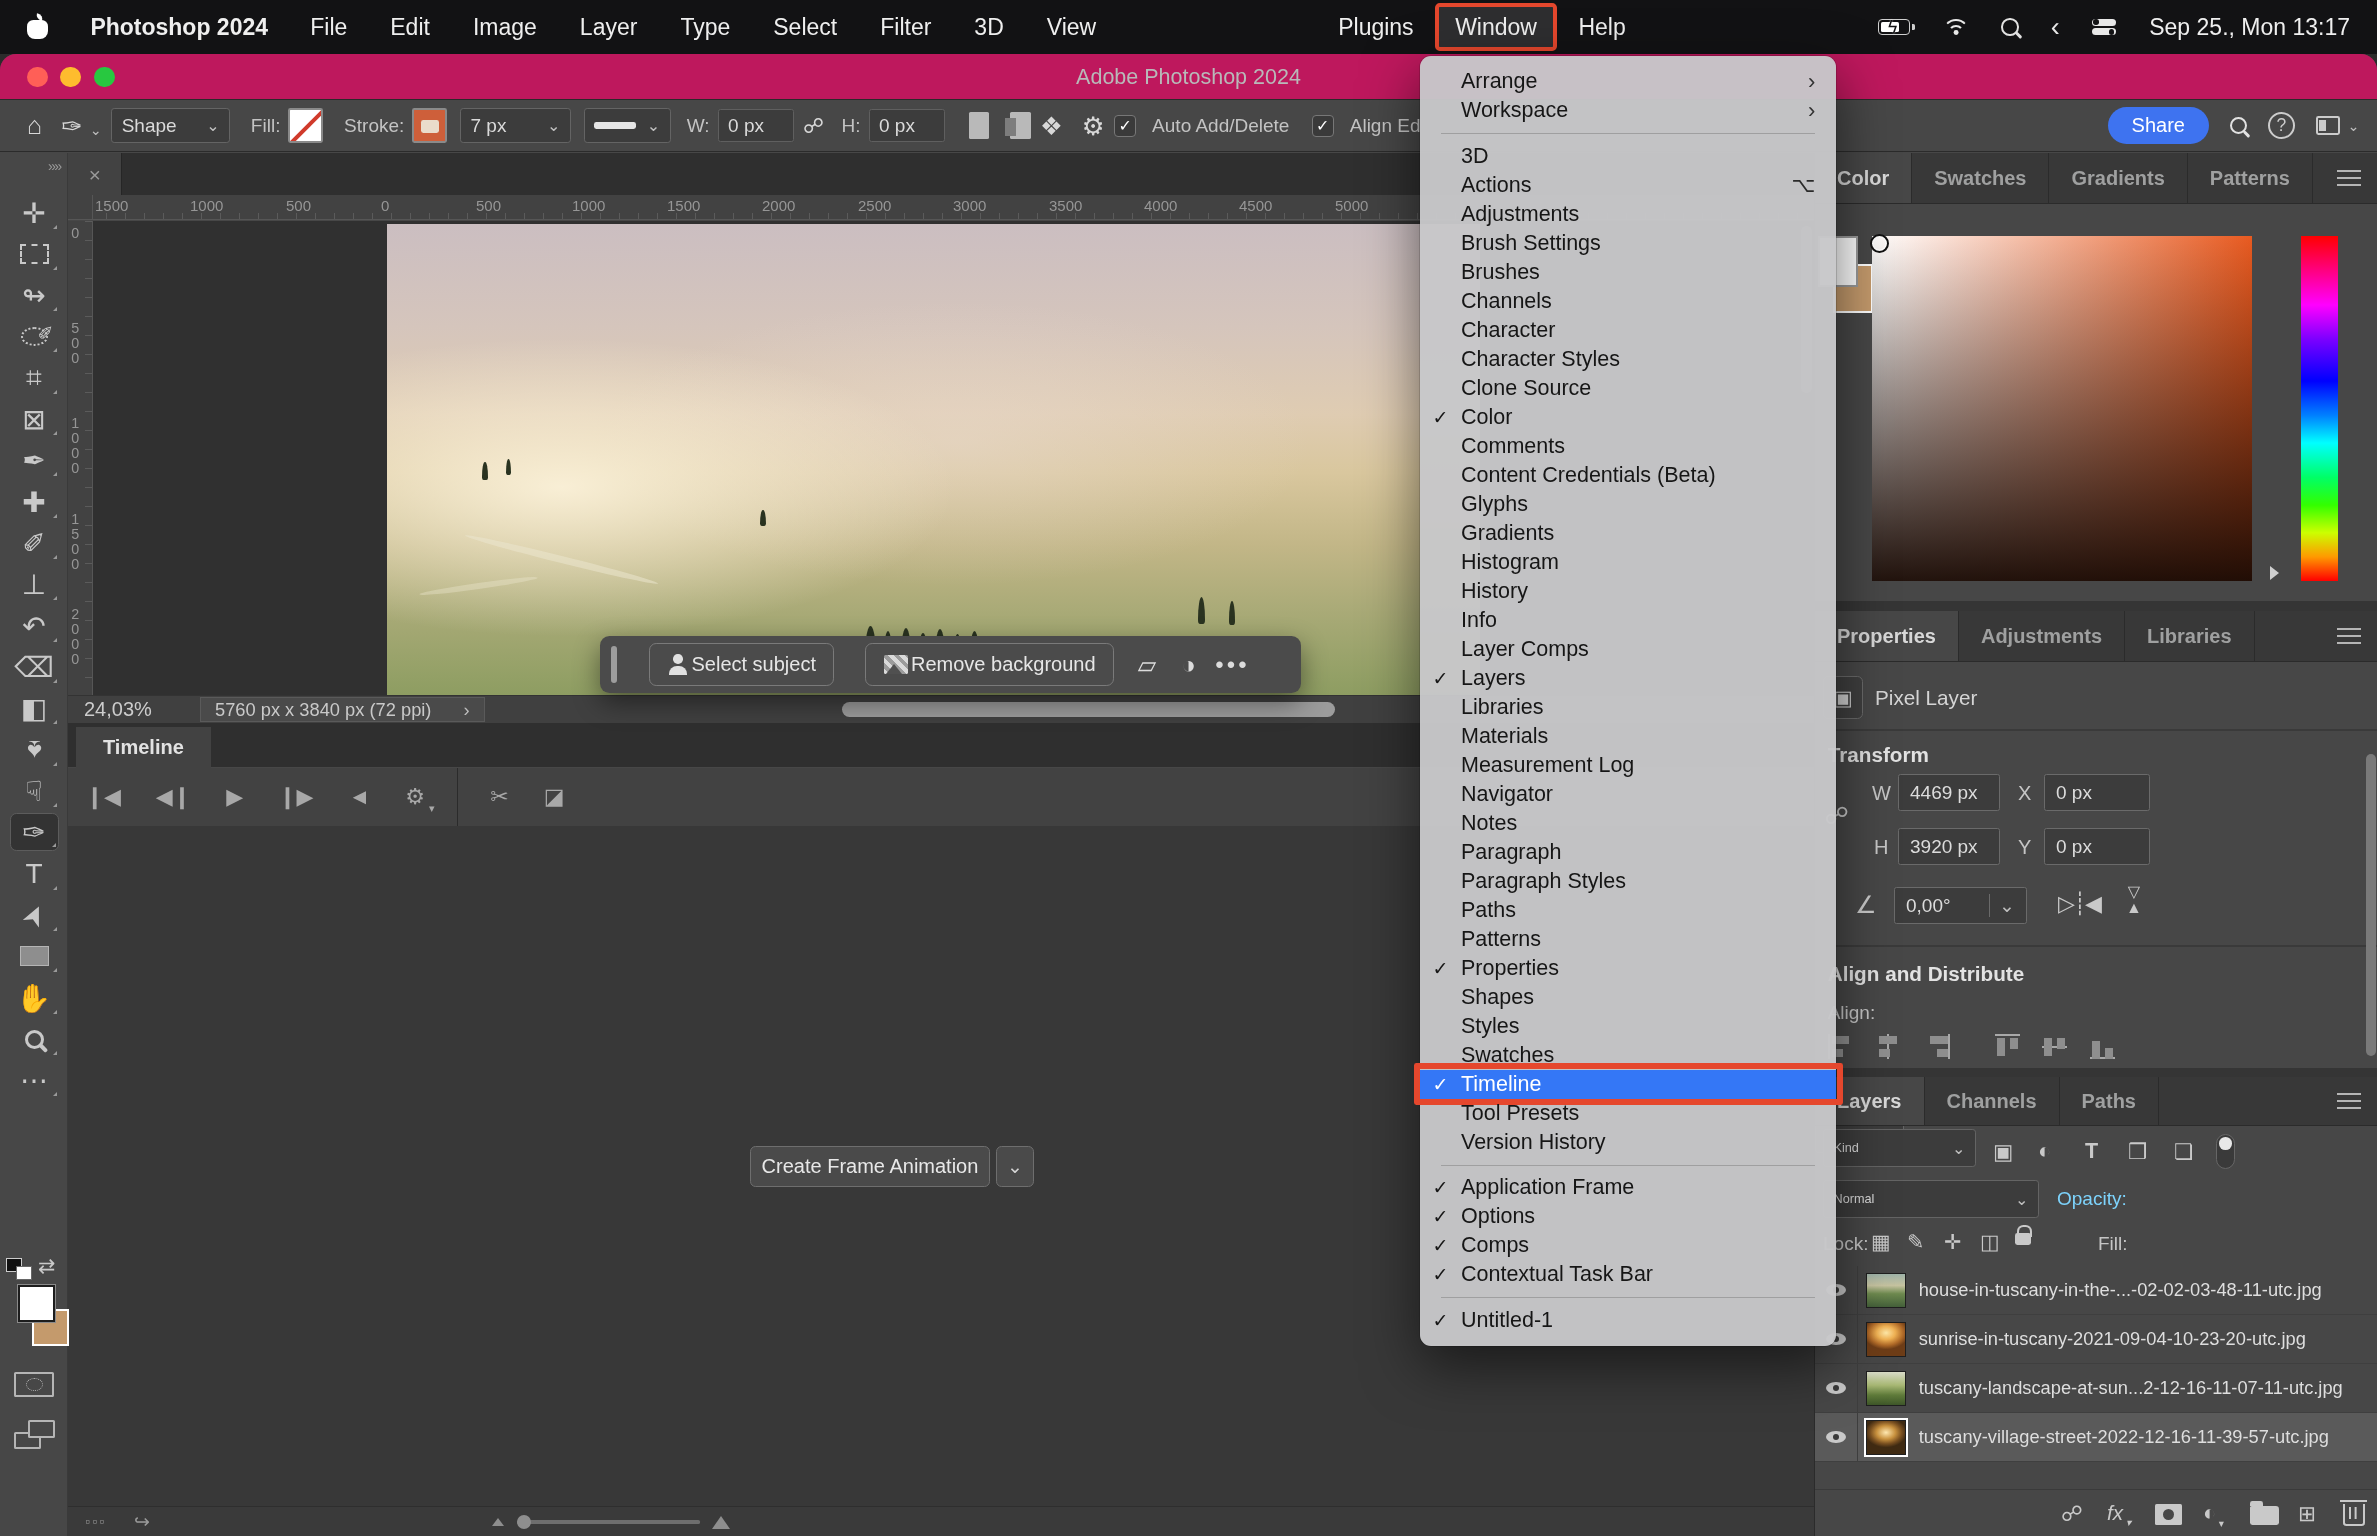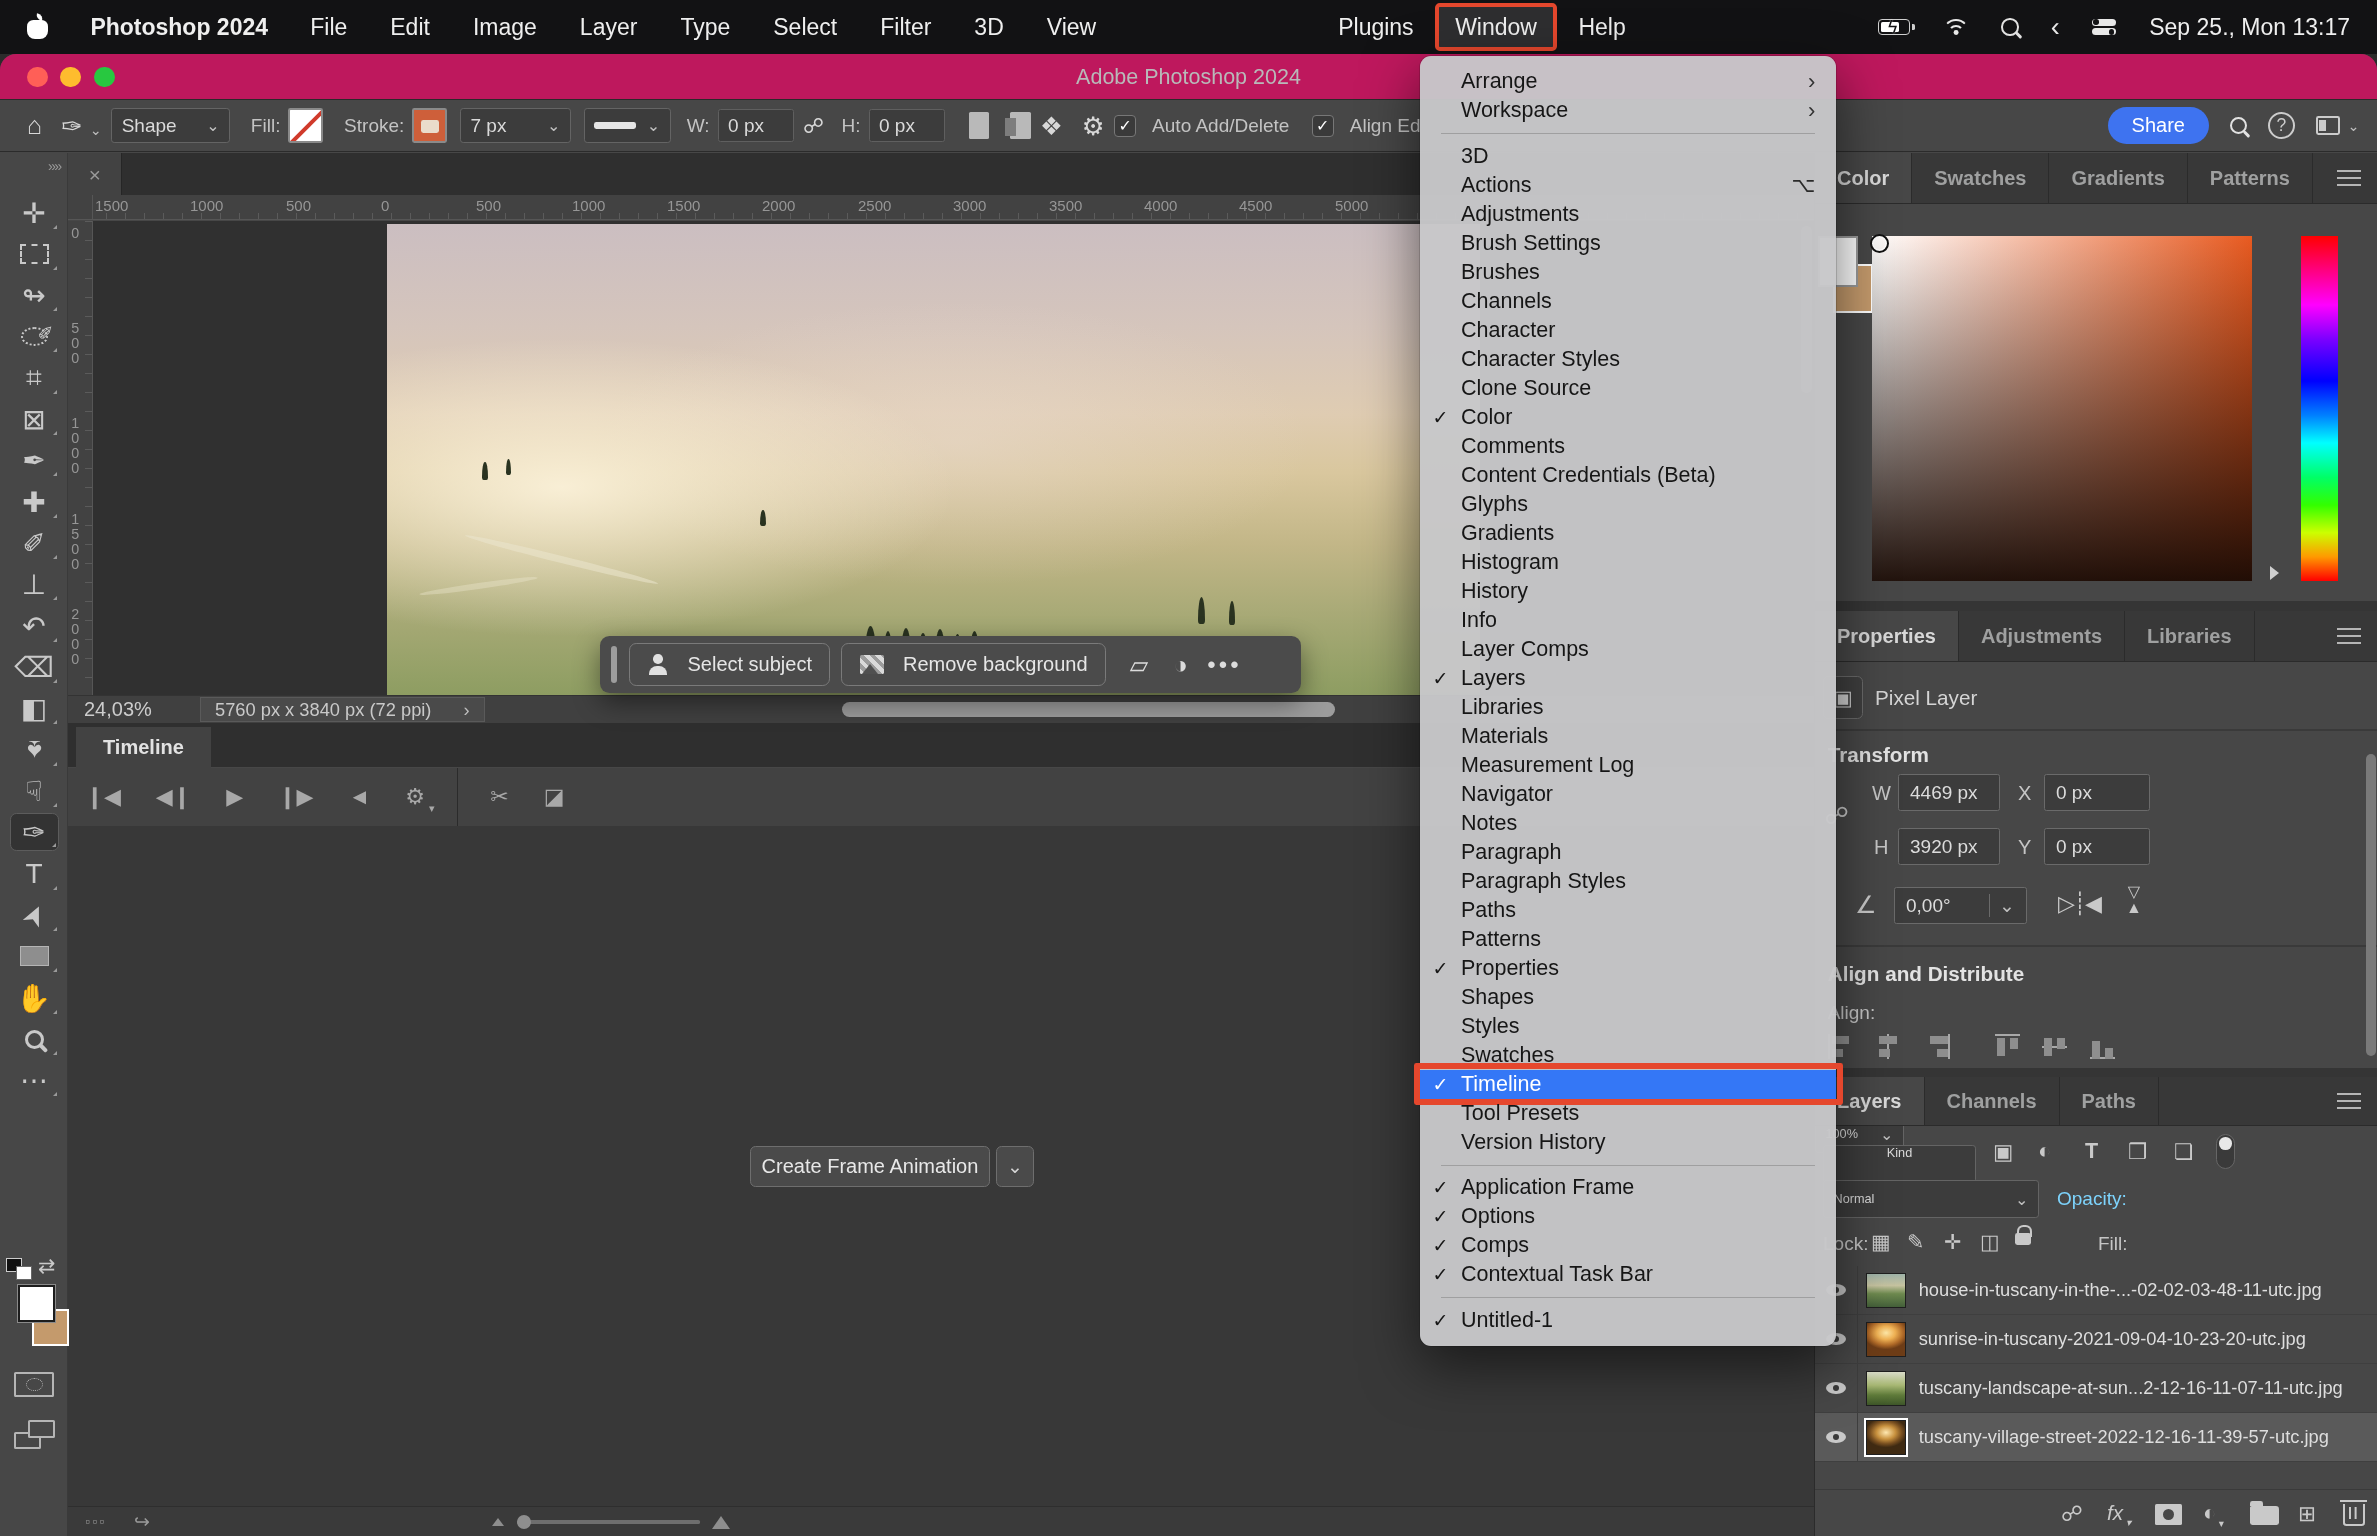--- a/index.html
+++ b/index.html
@@ -115,21 +115,21 @@
       radial-gradient(110% 48% at 88% 104%, #4E6234 0%, rgba(78,98,52,0) 58%),
       linear-gradient(180deg,#CBBEC1 0%,#D5C5BC 14%,#DFCCB2 26%,#D9C79E 34%,#C2B687 44%,#A9AA77 53%,#93A066 62%,#7E9355 72%,#68833F 84%,#55702F 100%);}
   .tree{position:absolute;background:#2A3320;border-radius:50% 50% 30% 30%/ 85% 85% 15% 15%;}
   #road{position:absolute;left:75px;top:332px;width:199px;height:7.2px;background:rgba(235,230,205,0.55);border-radius:50%;transform:rotate(14deg);}
   #road2{position:absolute;left:32px;top:359px;width:119px;height:5.6px;background:rgba(235,230,205,0.4);border-radius:50%;transform:rotate(-8deg);}
   #canv-vscroll{position:absolute;right:2.4px;top:4.8px;width:11px;height:167px;background:#8f8f8f;border-radius:6.4px;opacity:.55;}
 
   
   #ctxbar{position:absolute;left:600px;top:582px;width:701px;height:57px;background:#4B4B4B;border-radius:9.5px;box-shadow:0 9.5px 27px rgba(0,0,0,.45);display:flex;align-items:center;z-index:20;color:#E6E6E6;}
   #ctx-handle{width:5.6px;height:37px;background:#9D9D9D;border-radius:3.2px;margin:0 12.7px 0 11px;}
-  .ctx-btn{height:43px;border:1.6px solid #7A7A7A;border-radius:7.2px;display:flex;align-items:center;gap:19px;padding:0 17.5px;font-size:20px;margin-right:11px;}
+  .ctx-btn{height:43px;border:1.6px solid #7A7A7A;border-radius:7.2px;display:flex;align-items:center;gap:3px;padding:0 17.5px;font-size:20px;margin-right:11px;margin-left:20px;}
   .person{width:20.7px;height:20.7px;position:relative;}
   .person i{position:absolute;left:5.6px;top:0;width:9.5px;height:9.5px;border-radius:50%;background:#E0E0E0;}
   .person b{position:absolute;left:1.6px;bottom:0;width:17.5px;height:8.7px;border-radius:8px 8px 0 0;background:#E0E0E0;}
   .imgico{width:24px;height:19px;background:repeating-linear-gradient(45deg,#DADADA 0 4px,#9c9c9c 4px 8px);position:relative;border-radius:1.6px;overflow:hidden;}
   .imgico:after{content:"";position:absolute;left:1.6px;bottom:0;border-left:8.7px solid transparent;border-right:8.7px solid transparent;border-bottom:10.3px solid #505050;}
   .ctx-ico{font-size:24px;color:#DCDCDC;margin:0 12.7px;}
   .ctx-dots{font-size:24px;letter-spacing:3.2px;color:#DCDCDC;margin:0 14.3px 0 6.4px;}
 
   
   #statusbar{position:absolute;left:68px;top:641px;width:1746px;height:28px;background:#404040;border-top:0.8px solid #333;display:flex;align-items:center;}
@@ -189,21 +189,21 @@
   .flipv{position:absolute;left:311px;top:273px;display:flex;flex-direction:column;align-items:center;color:#C9C9C9;font-size:16px;line-height:16px;}
   #al-title{position:absolute;left:12.7px;top:351px;color:#E2E2E2;font-size:20.7px;font-weight:700;}
   #al-lab{position:absolute;left:12.7px;top:391px;color:#C5C5C5;font-size:19px;}
   .al-ico{position:absolute;top:423px;width:27px;height:25.4px;}
   .al-ico .ln{position:absolute;background:#A9A9A9;}
   .al-ico .r1{position:absolute;background:#8E8E8E;}
   .al-ico .r2{position:absolute;background:#8E8E8E;}
   #props-scroll{position:absolute;right:1.6px;top:143px;width:10.3px;height:302px;background:#7A7A7A;border-radius:5.6px;}
   #p-layers{top:924px;height:460px;}
   #p-layers .tabstrip{height:49px;}
-  #kind-sel{position:absolute;left:8px;top:68px;width:153px;height:38px;flex-direction:column;}
+  #kind-sel{position:absolute;left:8px;top:52px;width:153px;height:38px;}
   .lf-ico{position:absolute;top:62px;color:#C9C9C9;font-size:21.5px;}
   #lf-toggle{position:absolute;left:401px;top:57px;width:19px;height:35px;border-radius:10.3px;background:#3a3a3a;border:0.8px solid #666;}
   #lf-toggle:after{content:"";position:absolute;left:2.4px;top:2.4px;width:12.7px;height:12.7px;border-radius:50%;background:#E8E8E8;}
   #blend-sel{position:absolute;left:8px;top:103px;width:216px;height:38px;}
   #op-lab{position:absolute;left:242px;top:111px;color:#7dd3fc;font-size:19px;}
   #op-box{left:327px;top:103px;width:89px;height:38px;}
   #lock-lab{position:absolute;left:8px;top:156px;color:#C5C5C5;font-size:19px;}
   .lk-ico{position:absolute;top:153px;color:#C9C9C9;font-size:20.7px;}
   .padlock{position:absolute;left:200px;top:156px;width:16px;height:12px;background:#C9C9C9;border-radius:2.4px;}
   .padlock:before{content:"";position:absolute;left:2.4px;top:-8px;width:11px;height:9.5px;border:2.4px solid #C9C9C9;border-bottom:none;border-radius:6.4px 6.4px 0 0;}

